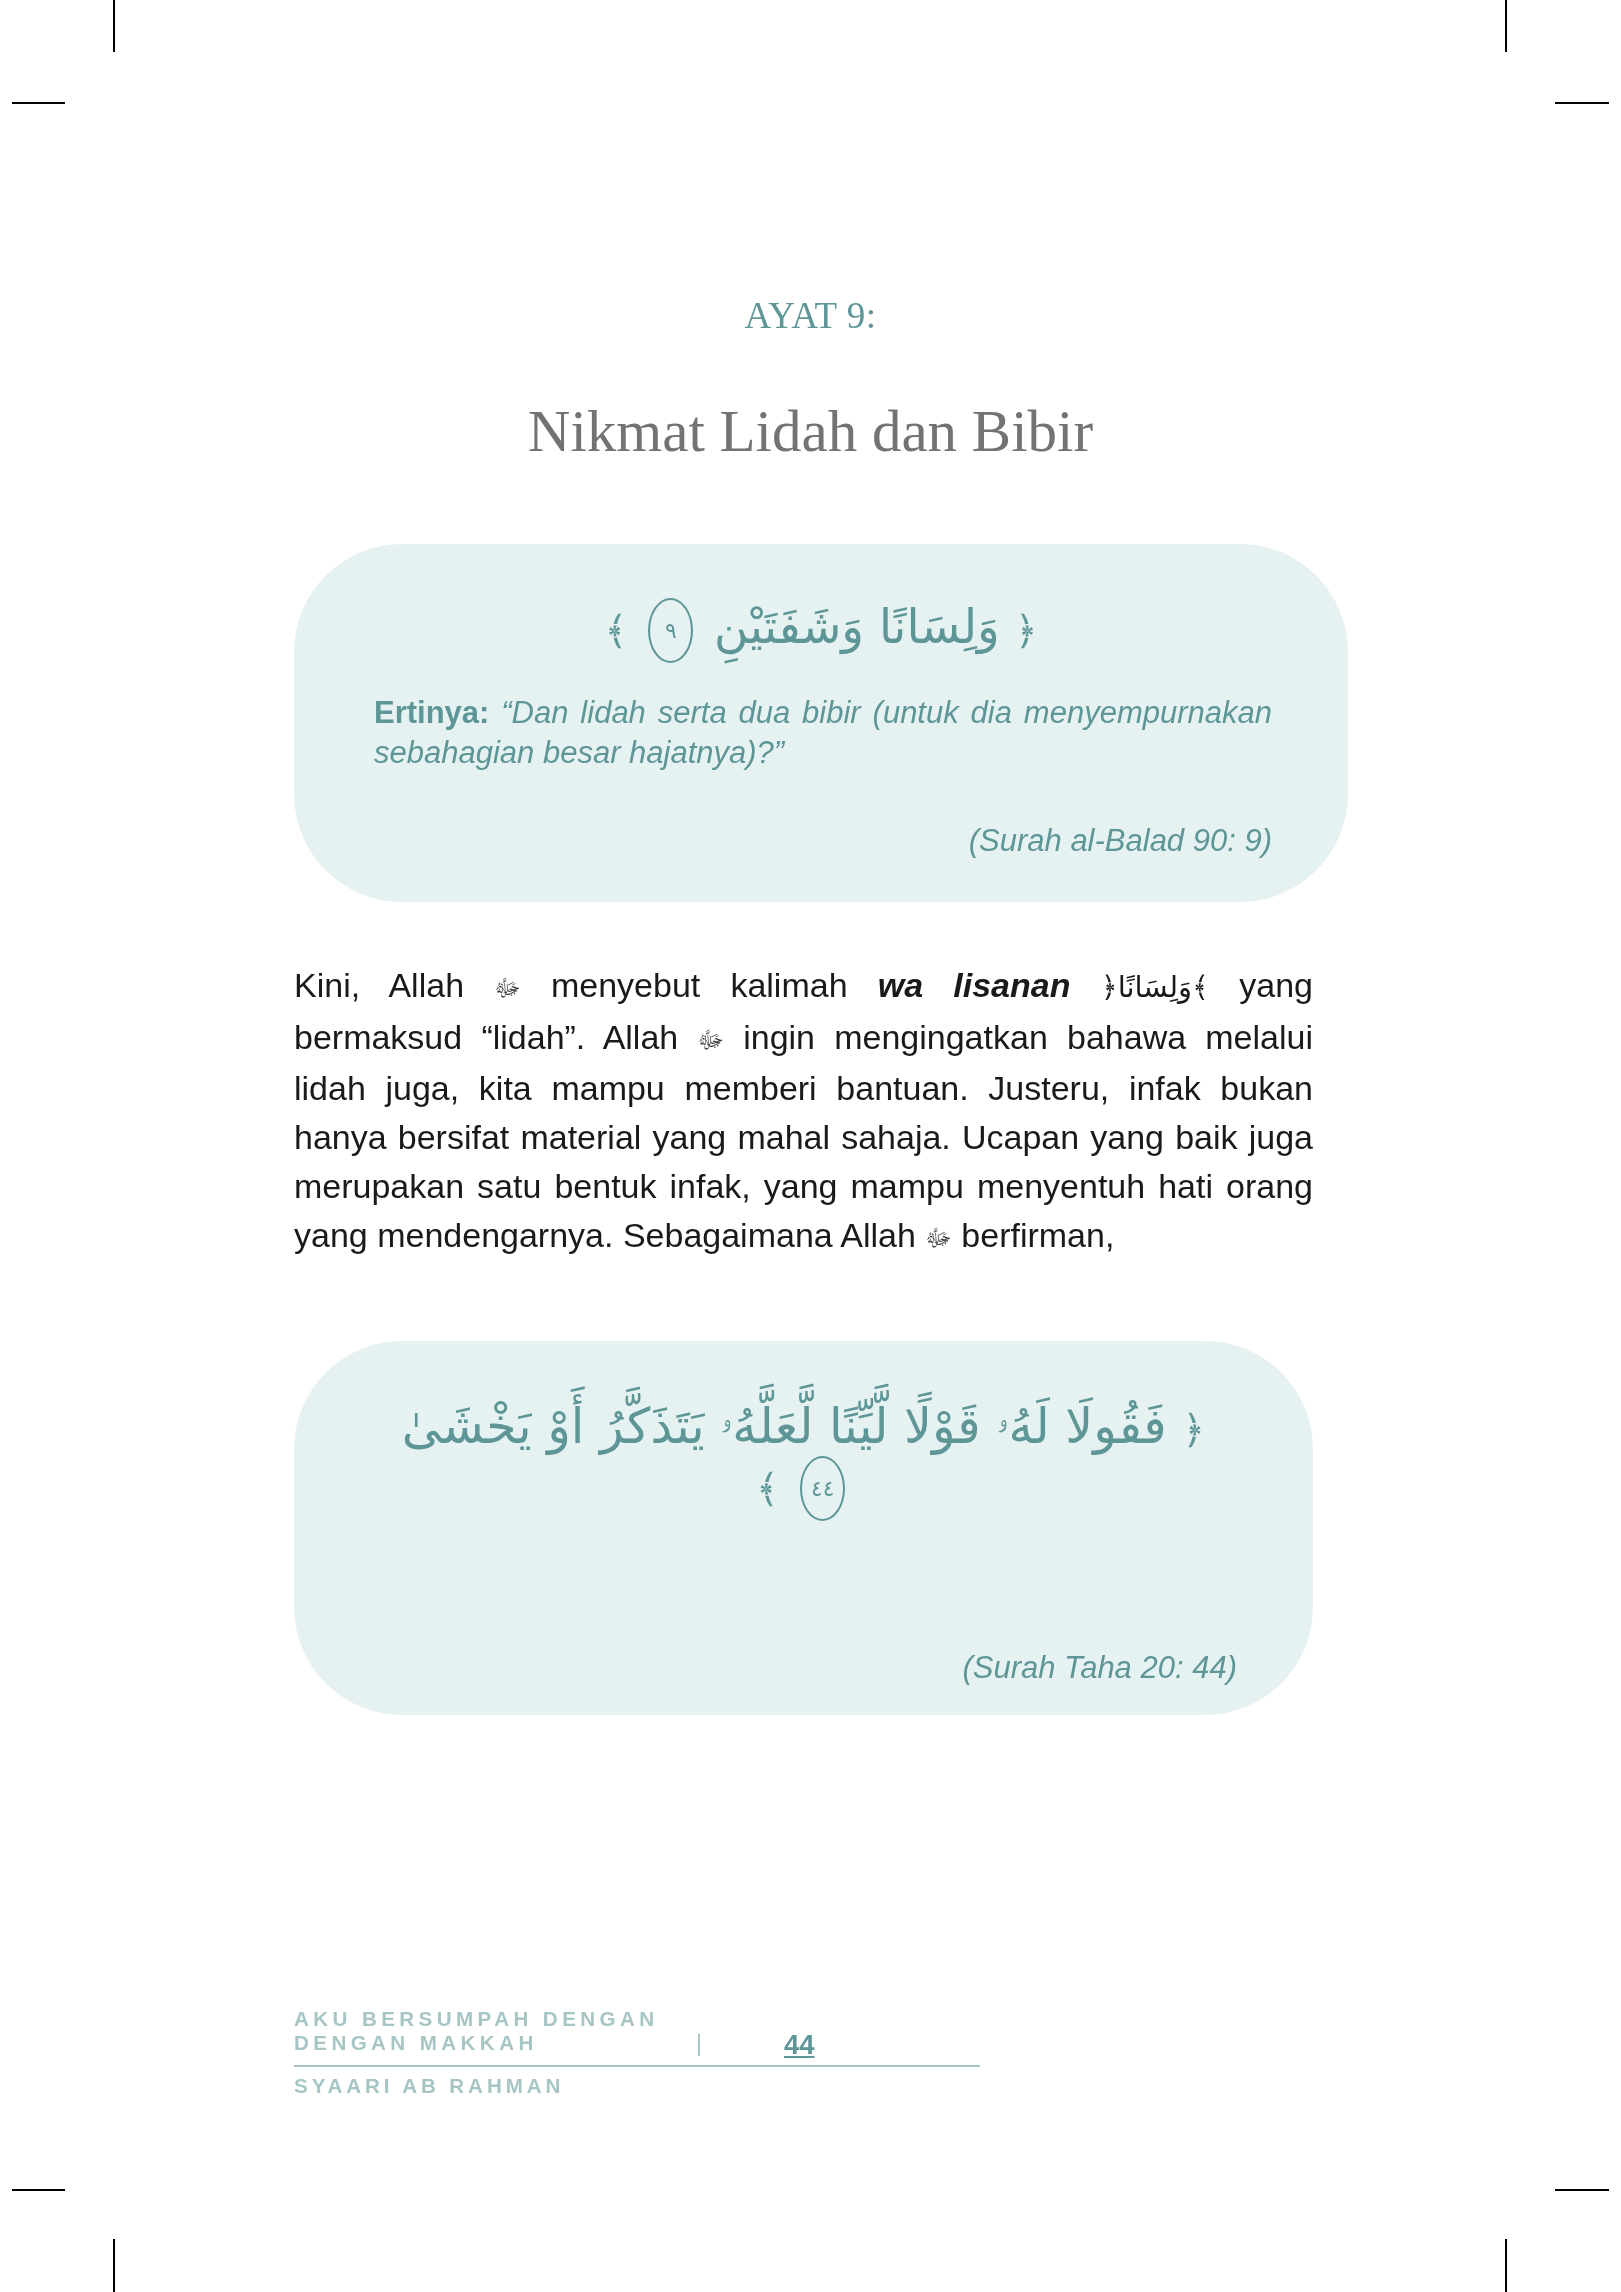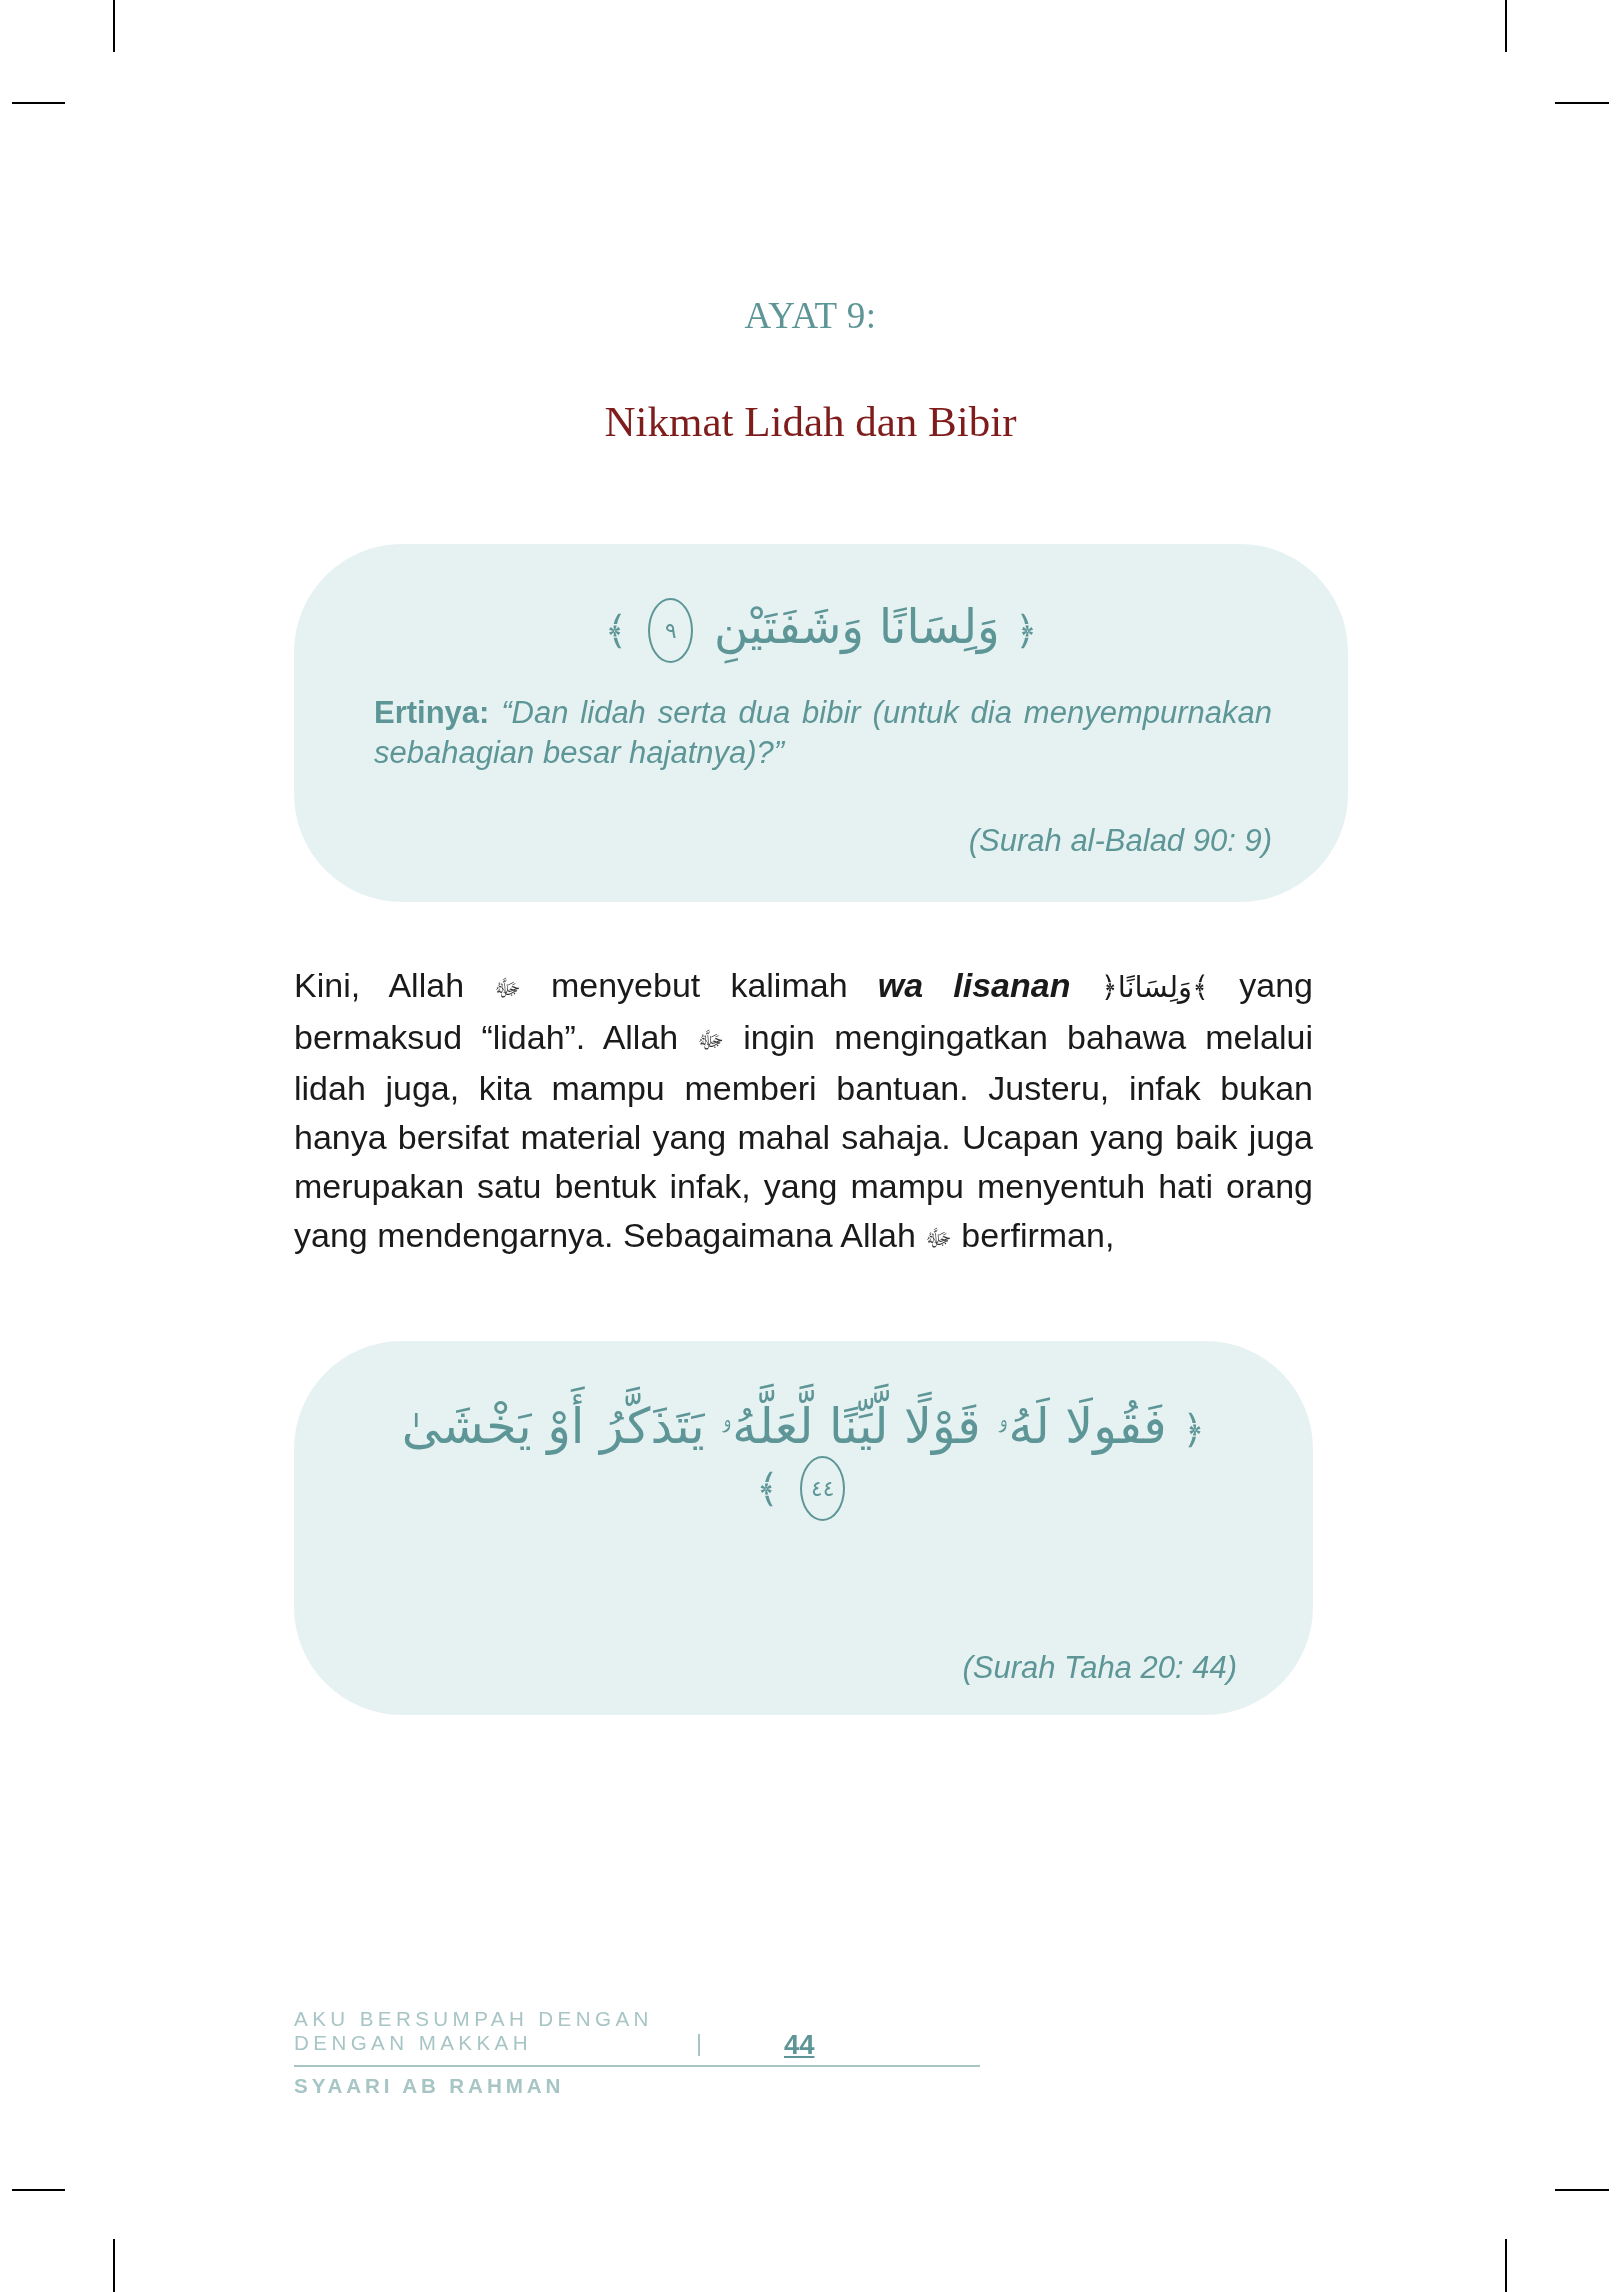--- a/index.html
+++ b/index.html
@@ -1,21 +1,21 @@
 <!DOCTYPE html>
 <html><head>
 <meta charset="utf-8">
 <style>
   html, body { margin:0; padding:0; background:#ffffff; }
   body { width:1621px; height:2293px; position:relative; overflow:hidden; }
   .crop { position:absolute; background:#000; }
   .kicker { position:absolute; left:0; width:1621px; top:294px; text-align:center;
     font-family:"Liberation Serif", serif; font-size:37px; color:#5e9697; letter-spacing:0.5px; }
   .title { position:absolute; left:0; width:1621px; top:397px; text-align:center;
-    font-family:"Liberation Serif", serif; font-size:43px; color:#7f1d1d; }
+    font-family:"Liberation Serif", serif; font-size:59px; color:#737373; }
   .box { position:absolute; left:294px; width:1019px; background:#e6f2f2; border-radius:108px; }
   .box1 { top:544px; height:358px;padding-left:35px; }
   .box2 { top:1341px; height:374px; }
   .arabic { position:absolute; left:78px; right:78px; text-align:center; direction:rtl;
     font-family:"DejaVu Sans", sans-serif; color:#5e9697; }
   .box1 .arabic { top:54px; font-size:47px; }
   .box2 .arabic { top:57px; font-size:49px; }
   .orn { display:inline-block; font-size:39px; color:#5e9697; vertical-align:middle; }
   .marker { display:inline-block; width:41px; height:61px; border:2px solid #5e9697; border-radius:50%;
     font-size:21.6px; line-height:61px; text-align:center; vertical-align:middle; margin:0 5.9px; }
@@ -29,21 +29,21 @@
     font-size:31px; font-style:italic; color:#5e9697; }
   .box1 .src { top:279px; }
   .box2 .src { top:309px; }
   .body { position:absolute; left:294px; width:1019px; top:961px;
     font-family:"Liberation Sans", sans-serif; font-size:34px; line-height:49px; color:#1a1a1a;
     text-align:justify; }
   .body b { font-weight:bold; font-style:italic; }
   .sw { font-size:23.5px; color:#333; vertical-align:middle; }
   .ar-inline { font-family:"DejaVu Sans", sans-serif; font-size:29px; }
   .footer { position:absolute; left:294px; top:2007px; width:686px; font-family:"Liberation Sans", sans-serif; }
-  .f-book { position:absolute; left:0; top:0; font-size:20.6px; line-height:23.5px; letter-spacing:4.4px; color:#a7c5c5; }
+  .f-book { position:absolute; left:0; top:0; font-size:20.6px; line-height:23.5px; letter-spacing:4.4px; color:#a7c5c5;font-weight:bold; }
   .f-sep { position:absolute; left:404px; top:27.4px; width:2px; height:21.6px; background:#a7c5c5; }
   .f-page { position:absolute; left:490px; top:21.6px; font-size:27.4px; font-weight:bold; color:#5e9697;text-decoration:underline; }
   .f-rule { position:absolute; left:0; top:58px; width:686px; height:2px; background:#a7c5c5; }
   .f-author { position:absolute; left:0; top:67px; font-size:20.6px; font-weight:bold; letter-spacing:3.9px; color:#a7c5c5; }
 </style>
 </head>
 <body>
 
 <div class="crop" style="left:113px;top:0;width:2px;height:52px;"></div>
 <div class="crop" style="left:11.8px;top:102px;width:53px;height:2px;"></div>

